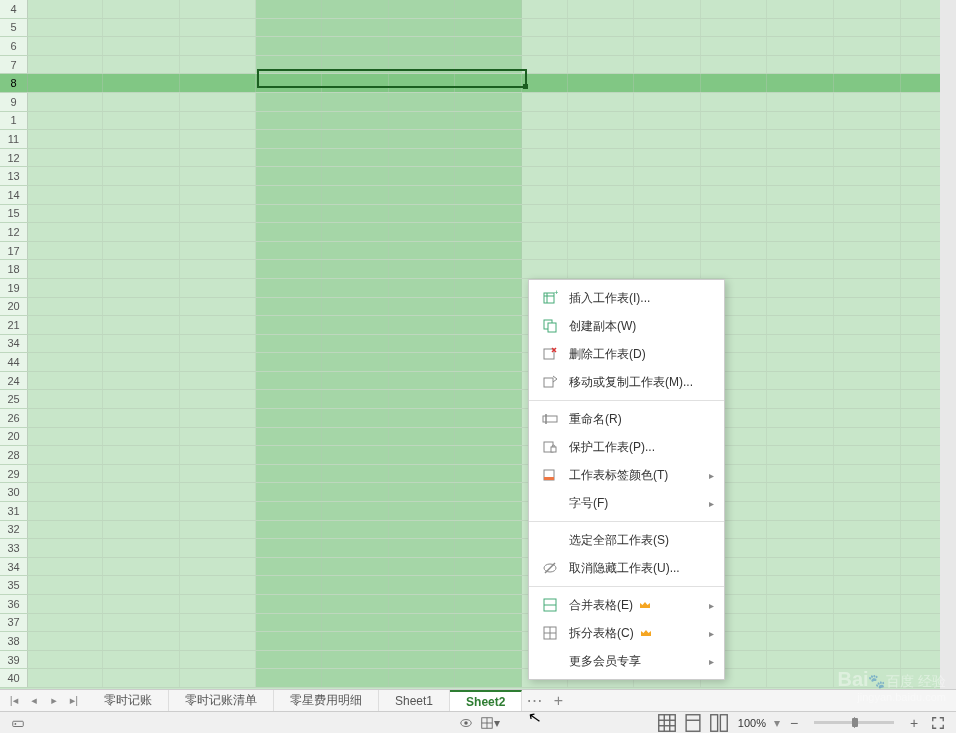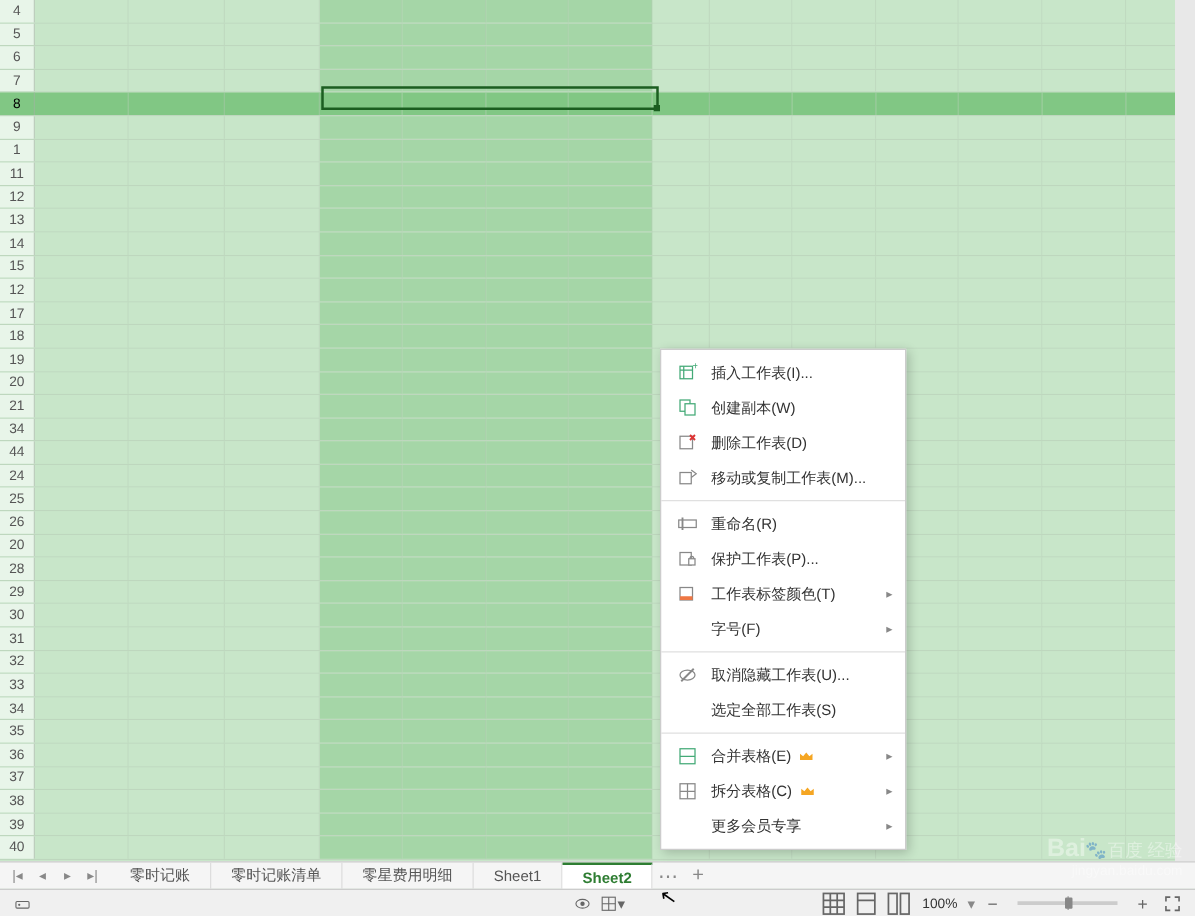--- a/index.html
+++ b/index.html
@@ -987,31 +987,31 @@
       <span class="menu-text">工作表标签颜色(T)</span>
       <span class="menu-arrow">▸</span>
     </div>
     <div class="menu-item">
       <div class="menu-spacer"></div>
       <span class="menu-text">字号(F)</span>
       <span class="menu-arrow">▸</span>
     </div>
     <div class="menu-separator"></div>
     <div class="menu-item">
+      <div class="menu-spacer"></div>
+      <span class="menu-text">选定全部工作表(S)</span>
+    </div>
+    <div class="menu-item">
       <div class="menu-icon">
         <svg viewBox="0 0 16 16">
           <ellipse cx="8" cy="8" rx="6" ry="4" fill="none" stroke="#888"></ellipse>
           <line x1="3" y1="13" x2="13" y2="3" stroke="#888" stroke-width="1.5"></line>
         </svg>
       </div>
       <span class="menu-text">取消隐藏工作表(U)...</span>
-    </div>
-    <div class="menu-item">
-      <div class="menu-spacer"></div>
-      <span class="menu-text">选定全部工作表(S)</span>
     </div>
     <div class="menu-separator"></div>
     <div class="menu-item">
       <div class="menu-icon">
         <svg viewBox="0 0 16 16">
           <rect x="2" y="2" width="12" height="12" fill="none" stroke="#4a7"></rect>
           <line x1="2" y1="8" x2="14" y2="8" stroke="#4a7"></line>
         </svg>
       </div>
       <span class="menu-text">合并表格(E)</span>

